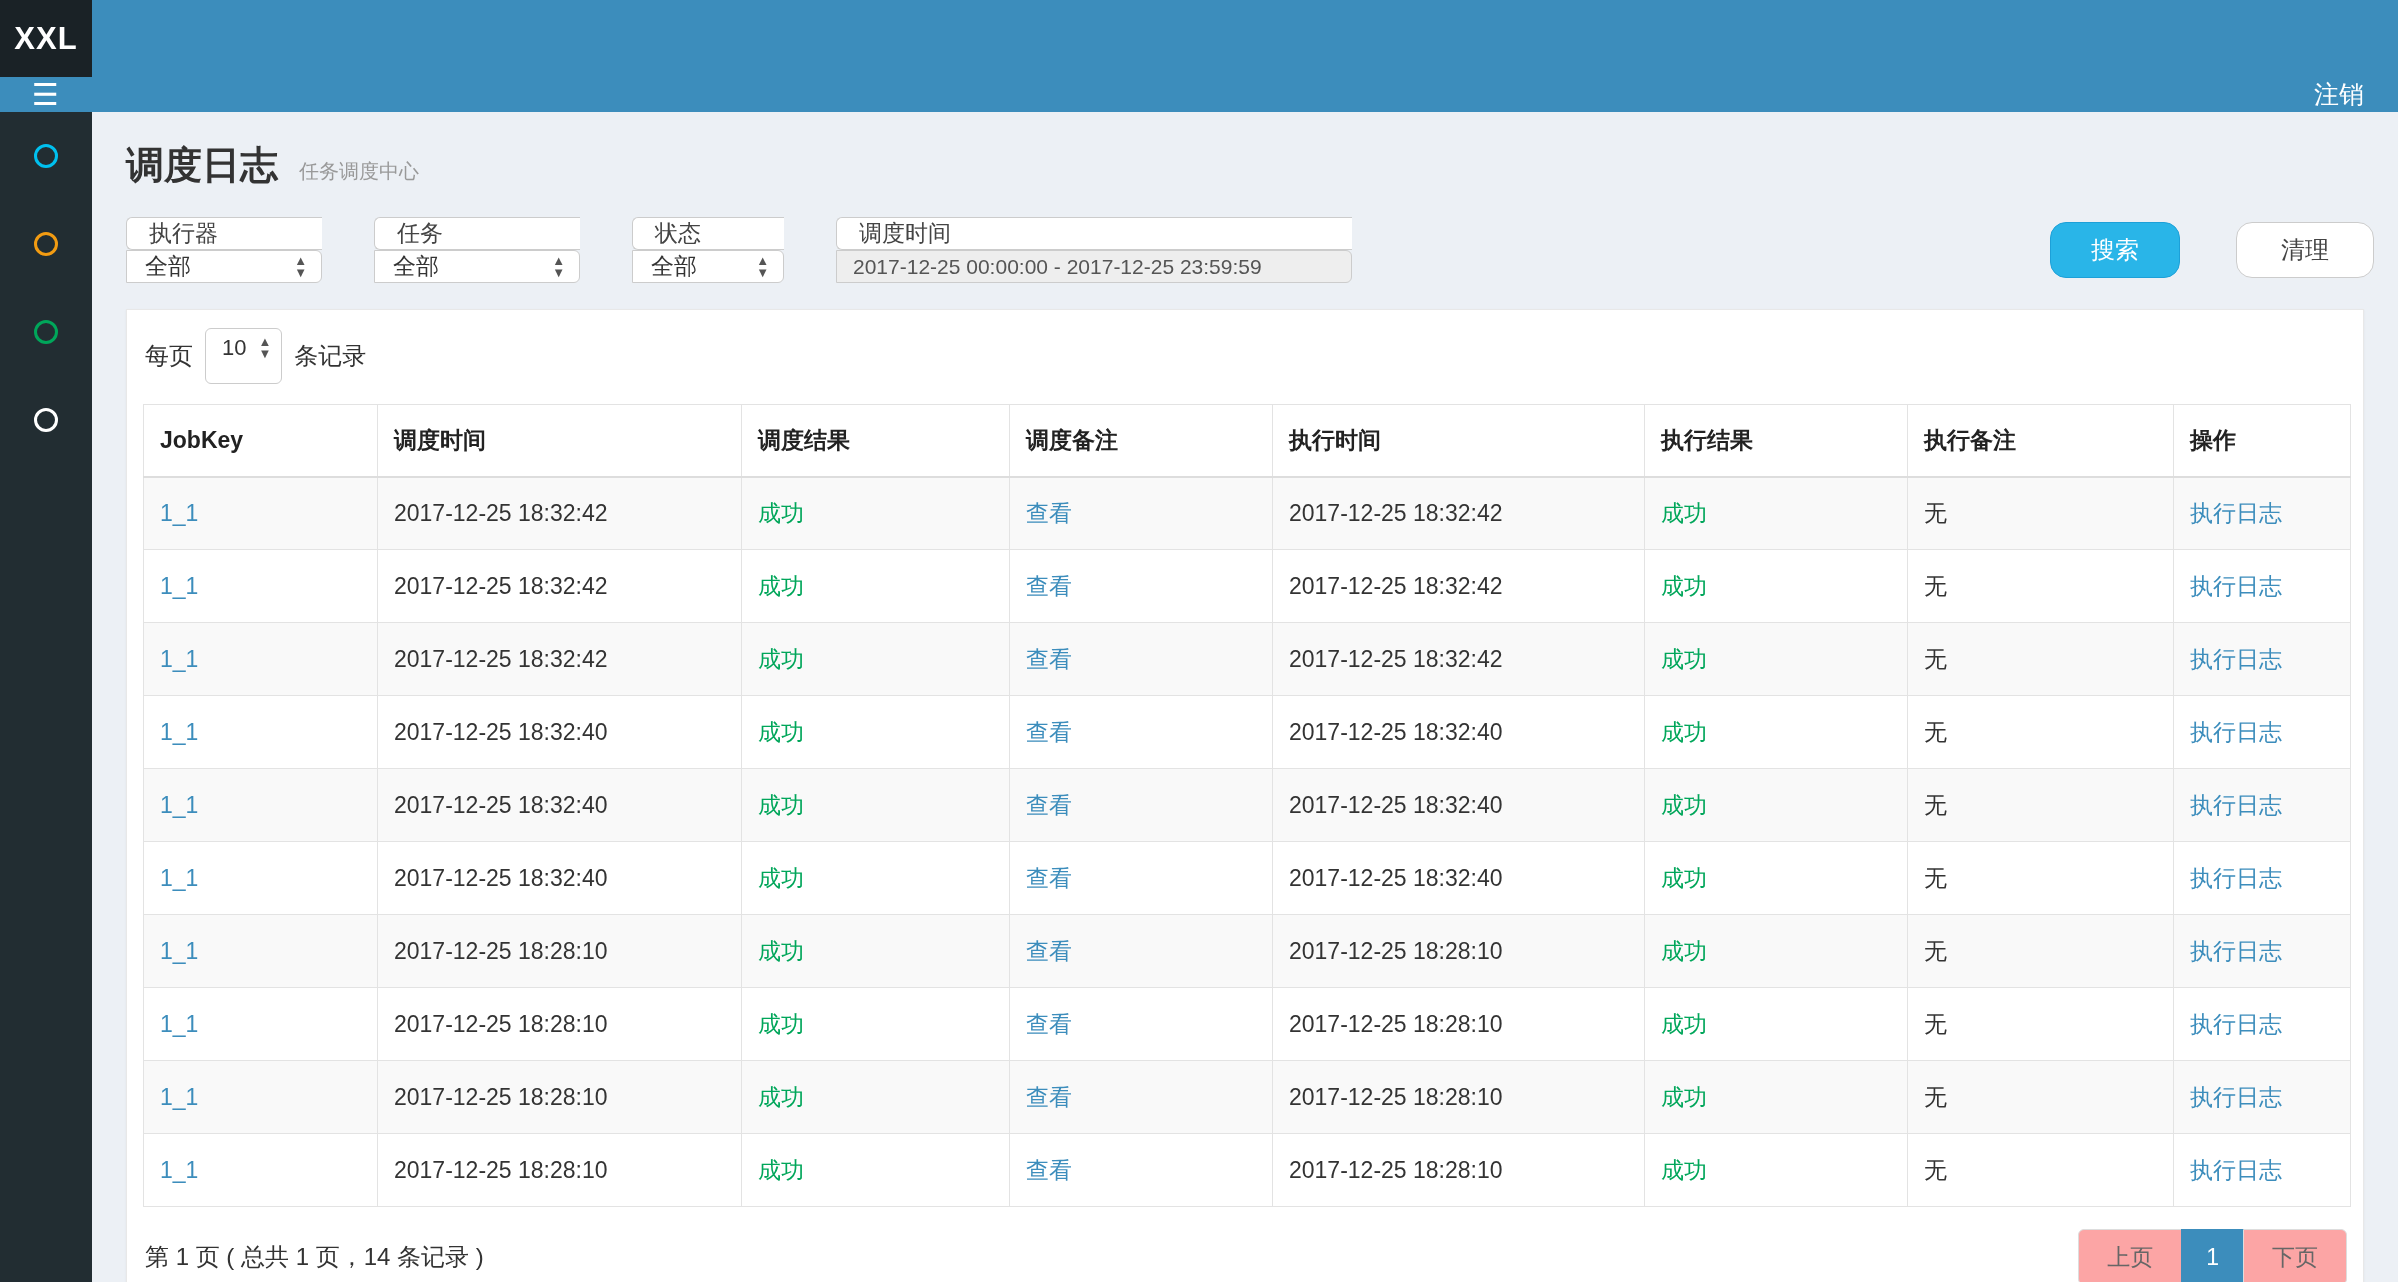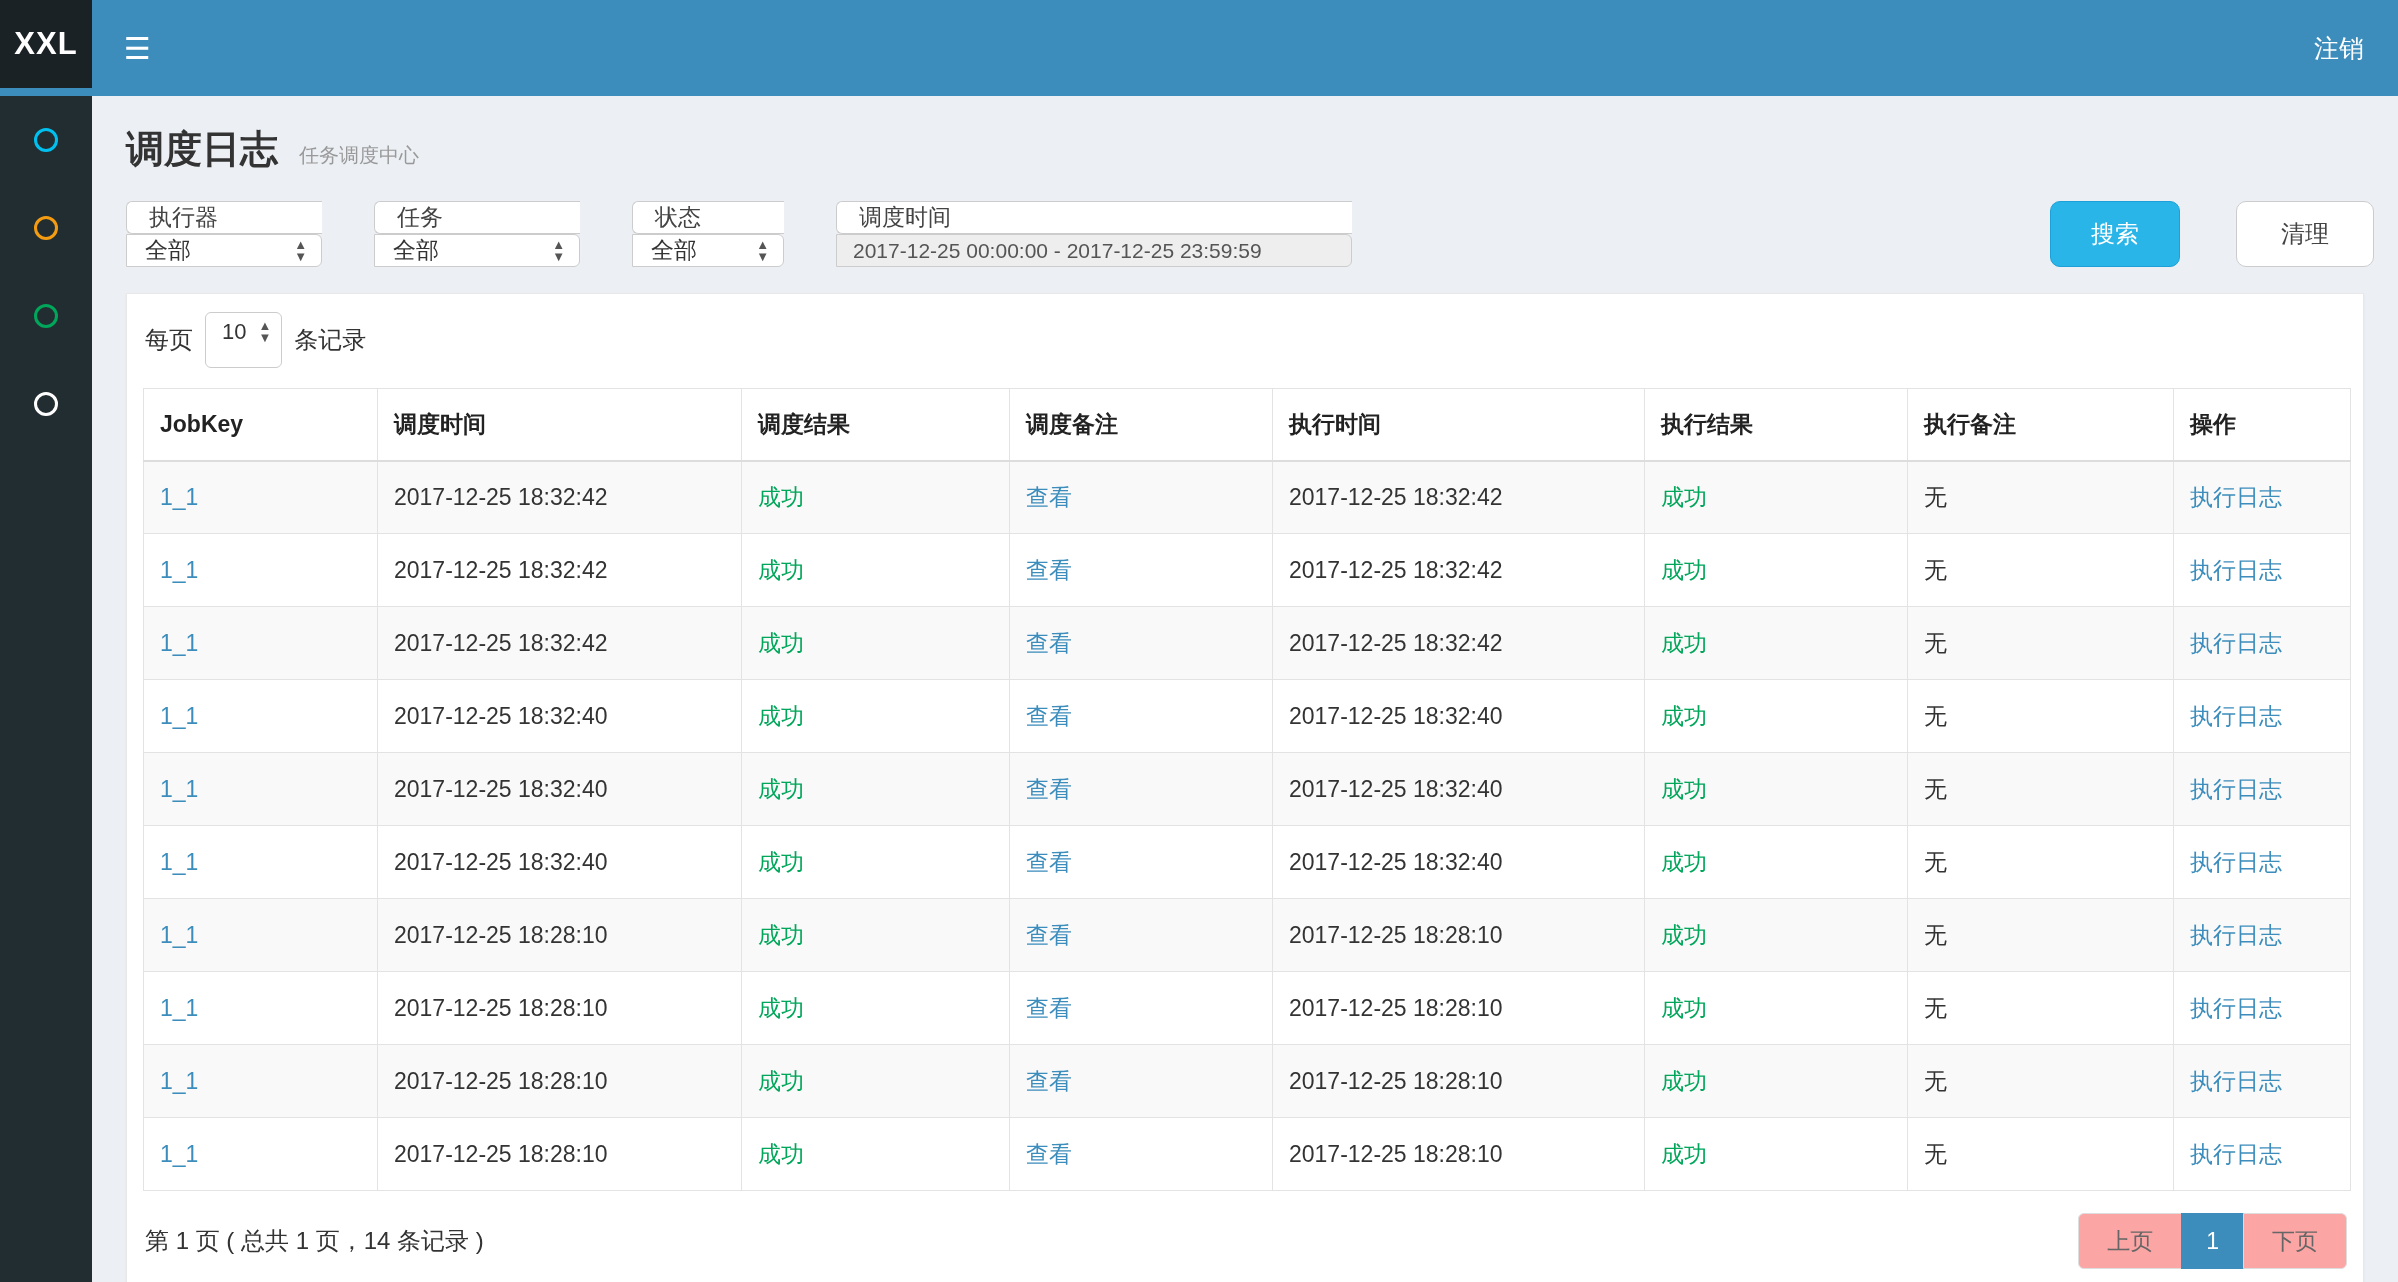--- a/index.html
+++ b/index.html
@@ -5,21 +5,21 @@
   * { margin:0; padding:0; box-sizing:border-box; }
   html,body { width:2398px; height:1282px; }
   body {
     overflow:hidden;
     background:#ecf0f5;
     color:#333;
     font-family:"Liberation Sans","DejaVu Sans",sans-serif;
   }
 
   
-  .navbar { height:96px; display:flex; background:#3c8dbc; }
+  .navbar { height:112px; display:flex; background:#3c8dbc;flex-direction:column; }
   .logo {
     width:92px; height:88px; background:#1a2226; color:#fff;
     font-size:31px; font-weight:bold; display:flex; align-items:center;
     justify-content:center; cursor:pointer; letter-spacing:1px;
   }
   .nav-rest { flex:1; display:flex; align-items:center; }
   .hamburger { color:#fff; font-size:30px; padding:0 32px; cursor:pointer; }
   .logout { margin-left:auto; color:#fff; font-size:25px; padding-right:34px; cursor:pointer; }
 
   
@@ -52,21 +52,21 @@
   .stepper { display:flex; flex-direction:column; align-items:center; margin-left:16px; color:#555; }
   .stepper i { font-style:normal; font-size:13px; line-height:12px; }
   .w-exec { width:196px; }
   .w-job  { width:206px; }
   .w-status { width:152px; }
   .time-input {
     width:516px; height:66px; border:1px solid #ccc; border-radius:0 6px 6px 0;
     background:#eee; font-size:21px; color:#555; padding:0 16px; outline:none;
     font-family:"Liberation Sans","DejaVu Sans",sans-serif;
   }
-  .btn { height:66px; font-size:24px; border-radius:10px; cursor:pointer; }
+  .btn { height:56px; font-size:24px; border-radius:16px; cursor:pointer; }
   .btn-search { margin-left:auto; width:130px; background:#29b5e8; border:1px solid #1da0d8; color:#fff; }
   .btn-clear { margin-left:56px; width:138px; background:#fff; border:1px solid #ccc; color:#444; }
 
   
   .box {
     flex:1; margin:26px 34px 0; background:#fff;
     border:1px solid #e8e8e8; box-shadow:0 1px 2px rgba(0,0,0,.06);
     padding:18px 16px;
   }
   .length-row { display:flex; align-items:center; font-size:24px; padding-left:2px; }

